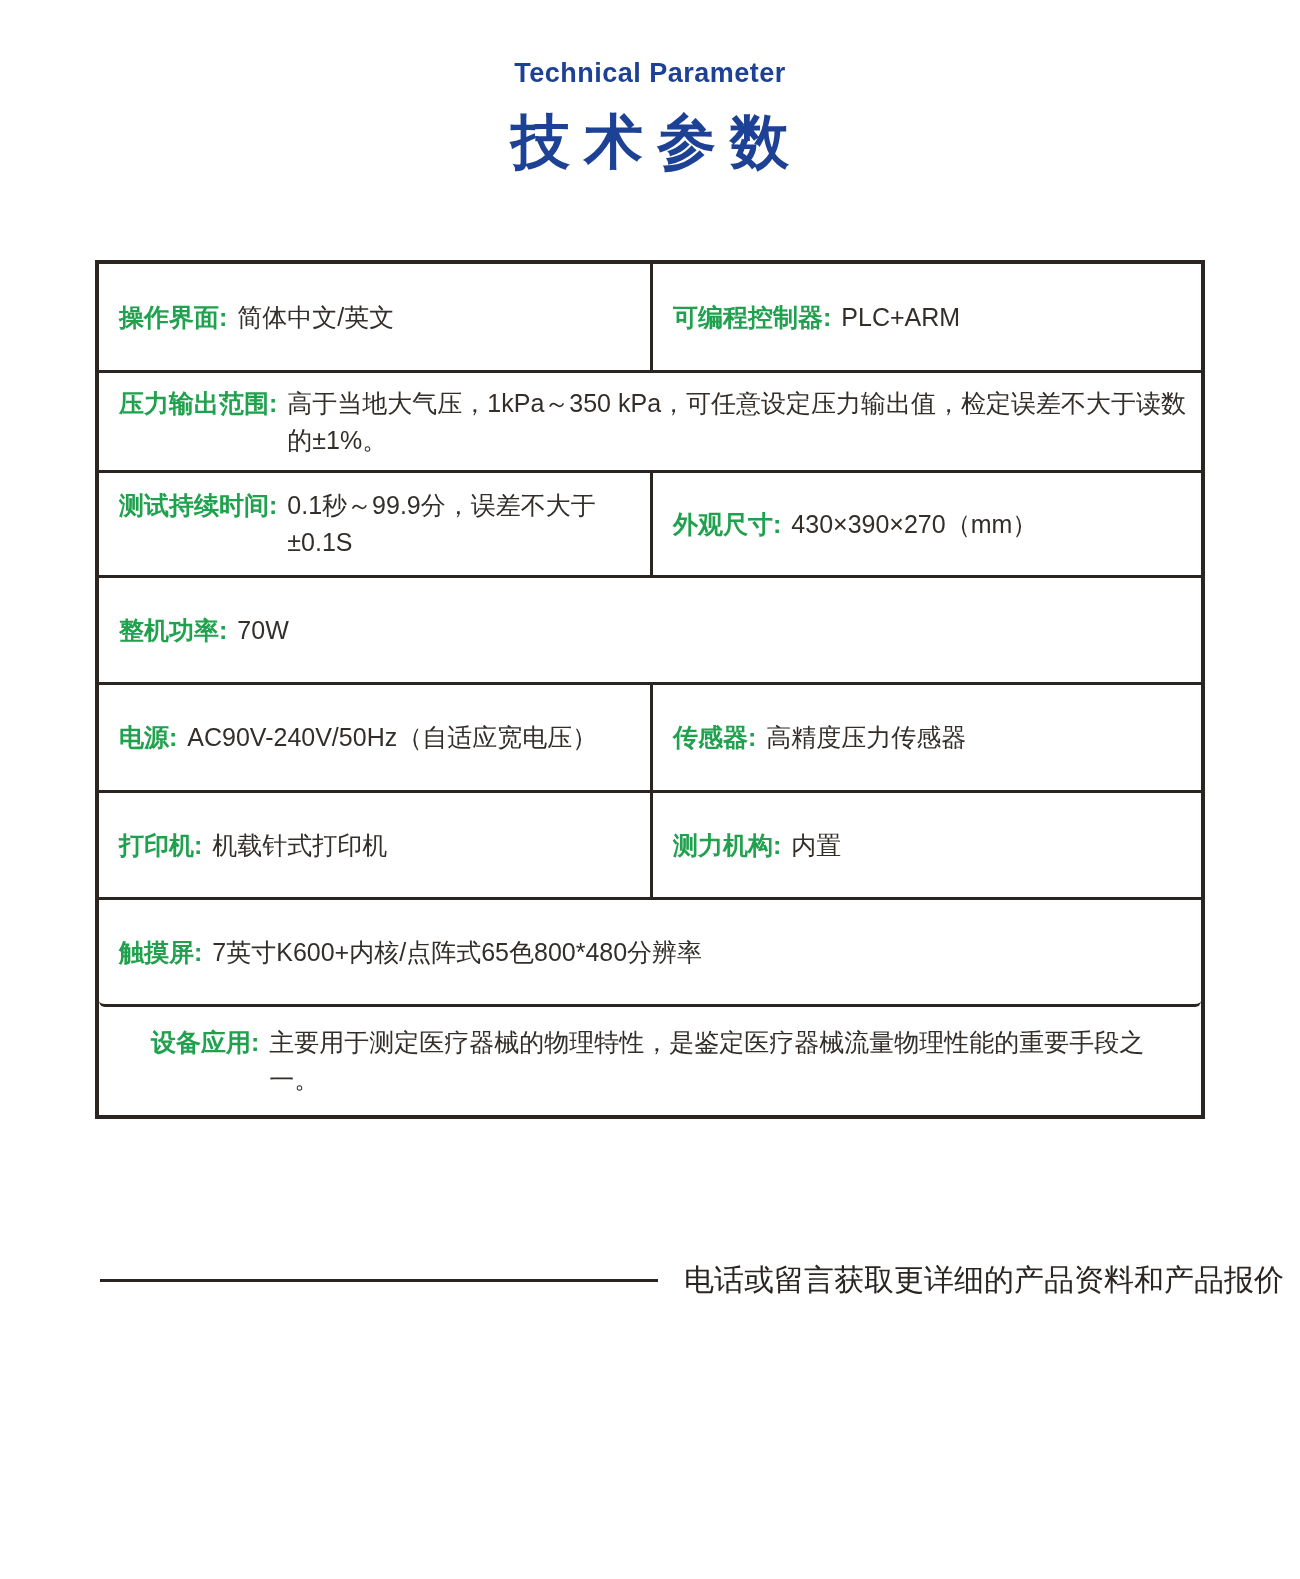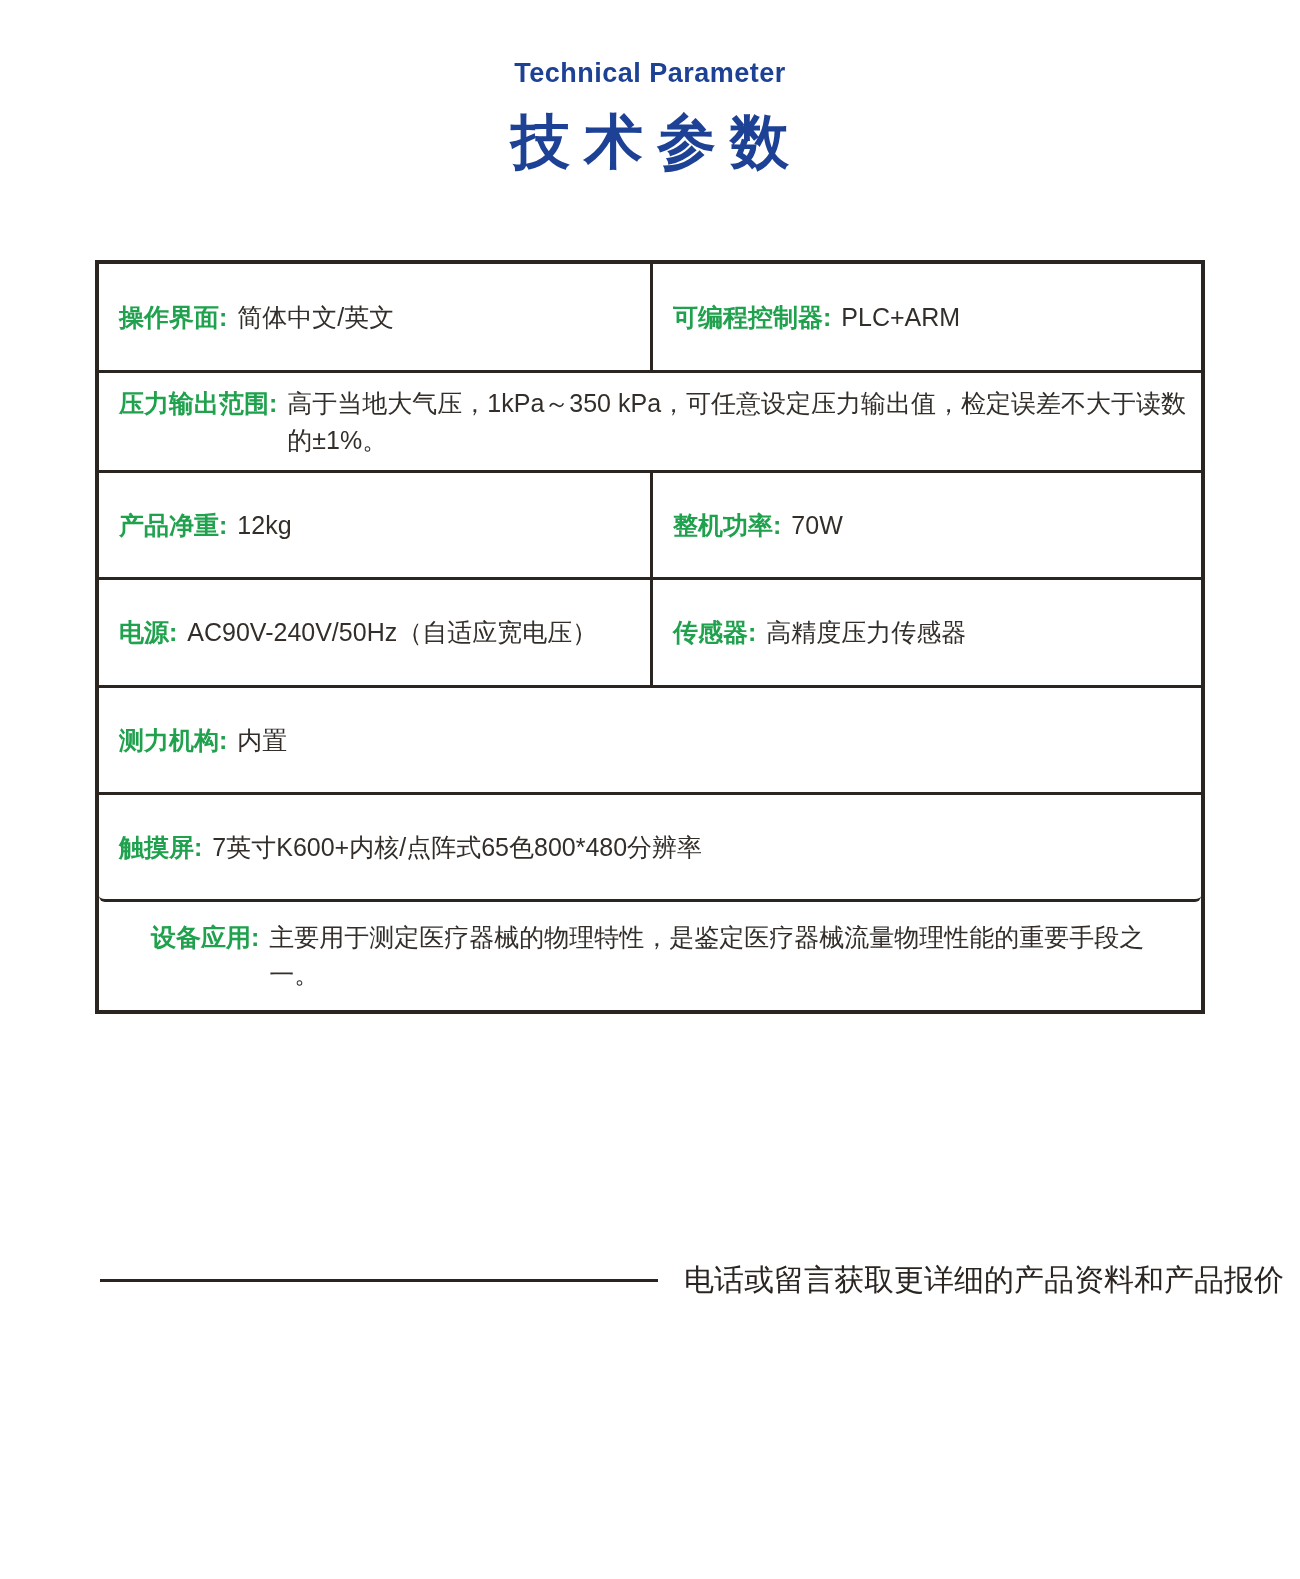--- a/index.html
+++ b/index.html
@@ -93,32 +93,42 @@
       <div class="cell full">
         <div class="pair">
           <span class="label">压力输出范围:</span>
           <span class="value">
               <span class="line">高于当地大气压，1kPa～350 kPa，可任意设定压力输出值，检定误差不大于读数的±1%。</span>
             </span>
         </div>
       </div>
     </div>
 
+    <div class="t-row rh3">
+      <div class="cell">
+        <div class="pair">
+          <span class="label">测试持续时间:</span>
+          <span class="value">
+              <span class="line">0.1秒～99.9分，误差不大于±0.1S</span>
+            </span>
+        </div>
+      </div>
+      <div class="cell">
+        <div class="pair">
+          <span class="label">外观尺寸:</span>
+          <span class="value">
+              <span class="line">430×390×270（mm）</span>
+            </span>
+        </div>
+      </div>
+    </div>
 
     <div class="t-row rh4">
       <div class="cell">
         <div class="pair">
-          <span class="label">产品净重:</span>
-          <span class="value">
-              <span class="line">12kg</span>
-            </span>
-        </div>
-      </div>
-      <div class="cell">
-        <div class="pair">
           <span class="label">整机功率:</span>
           <span class="value">
               <span class="line">70W</span>
             </span>
         </div>
       </div>
     </div>
 
     <div class="t-row rh5">
       <div class="cell">
@@ -133,20 +143,28 @@
         <div class="pair">
           <span class="label">传感器:</span>
           <span class="value">
               <span class="line">高精度压力传感器</span>
             </span>
         </div>
       </div>
     </div>
 
     <div class="t-row rh6">
+      <div class="cell">
+        <div class="pair">
+          <span class="label">打印机:</span>
+          <span class="value">
+              <span class="line">机载针式打印机</span>
+            </span>
+        </div>
+      </div>
       <div class="cell">
         <div class="pair">
           <span class="label">测力机构:</span>
           <span class="value">
               <span class="line">内置</span>
             </span>
         </div>
       </div>
     </div>
 

